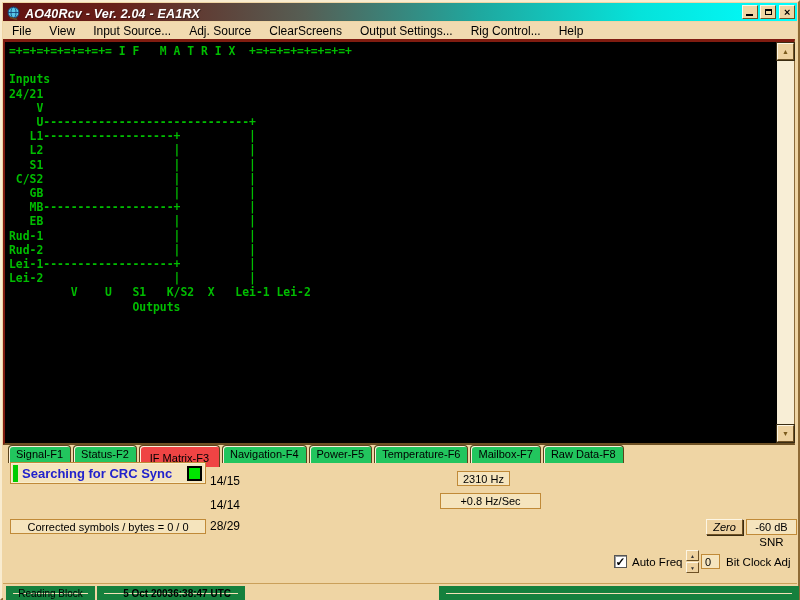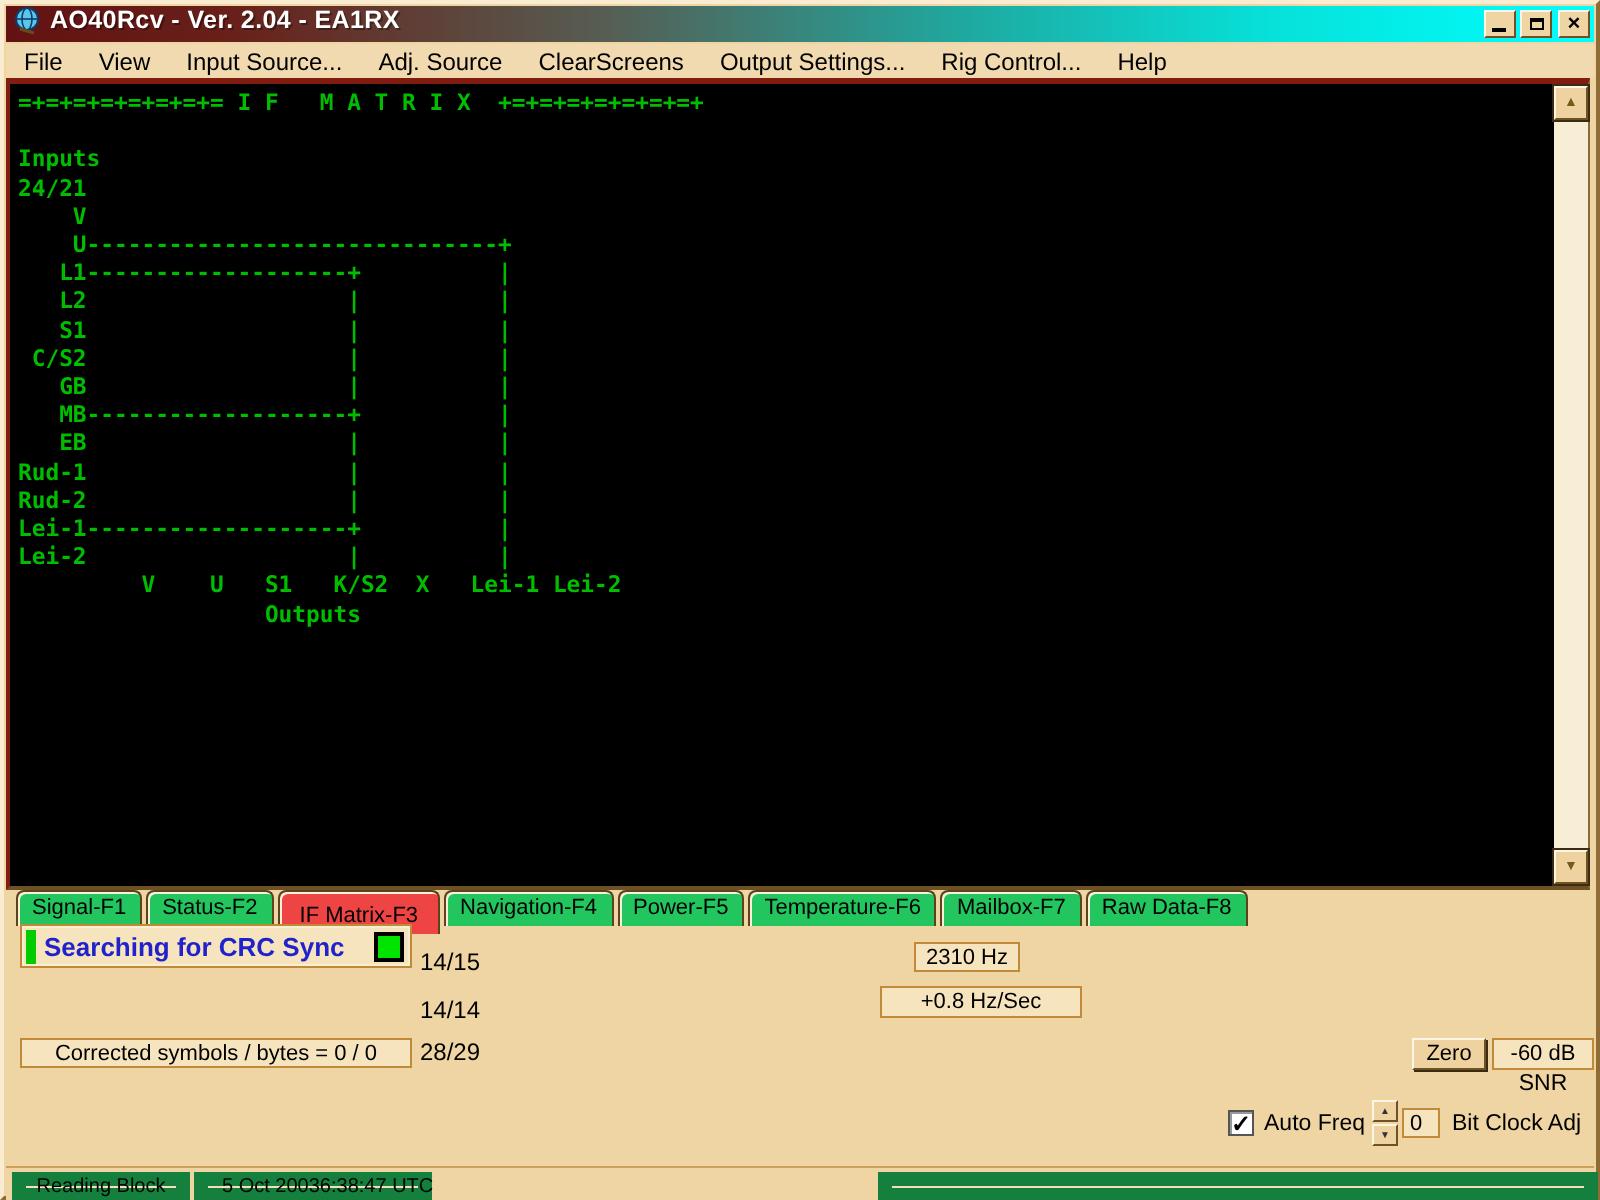--- a/index.html
+++ b/index.html
@@ -4,21 +4,21 @@
 <style>
   html,body{margin:0;padding:0;width:800px;height:600px;overflow:hidden;
     font-family:"Liberation Sans",sans-serif;-webkit-font-smoothing:none;}
   .win{position:absolute;inset:0;background:#efd5a4;
     border-left:2px solid #f9ecd0;border-top:2px solid #f9ecd0;
     border-right:2px solid #8f6b36;border-bottom:2px solid #8f6b36;box-sizing:border-box;}
 
   
   .titlebar{position:absolute;left:1px;top:1px;right:1px;height:18px;
     background:linear-gradient(90deg,#621212 0%,#682019 14%,#565e54 38%,#1fa89f 60%,#06e2da 80%,#00ffff 100%);
-    display:flex;align-items:flex-start;}
+    display:flex;align-items:flex-end;font-style:italic;}
   .title-icon{width:15px;height:15px;margin:0 4px 0 3px;flex:0 0 auto;}
   .title-text{color:#ffffff;font-weight:bold;font-size:12.5px;letter-spacing:.2px;
     text-shadow:1px 1px 0 rgba(0,0,0,.35);white-space:nowrap;}
   .winbtns{position:absolute;right:2px;top:2px;display:flex;}
   .wbtn{width:16px;height:14px;background:#efd5a4;margin-left:2px;position:relative;
     border-top:1px solid #fdf6e4;border-left:1px solid #fdf6e4;
     border-right:1px solid #6e5124;border-bottom:1px solid #6e5124;
     display:flex;align-items:center;justify-content:center;
     font-size:10px;line-height:10px;color:#000;box-sizing:border-box;}
   .wbtn .min-glyph{position:absolute;left:3px;bottom:2px;width:7px;height:2px;background:#000;}
@@ -59,21 +59,21 @@
     box-shadow:inset 0 0 0 1px #f9eecd;}
   .cbar{width:5px;height:17px;margin:0 4px 0 2px;flex:0 0 auto;}
   .decode-label{font-size:13px;font-weight:bold;color:#2222cc;white-space:nowrap;flex:1 1 auto;}
   .led{width:15px;height:15px;border:2px solid #000;box-sizing:border-box;margin-right:3px;flex:0 0 auto;}
   .count{position:absolute;font-size:12px;color:#000;}
 
   .button3d{position:absolute;background:#eed2a0;
     border-top:1px solid #fdf6e4;border-left:1px solid #fdf6e4;
     border-right:1px solid #6e5124;border-bottom:1px solid #6e5124;
     box-shadow:1px 1px 0 #3a2c12;box-sizing:border-box;
-    display:flex;align-items:center;justify-content:center;font-size:11px;color:#000;cursor:default;}
+    display:flex;align-items:center;justify-content:center;font-size:11px;color:#000;cursor:default;font-style:italic;}
 
   .stop-btn{left:10px;top:531px;width:55px;height:42px;background:#eed2a0;
     box-shadow:2px 2px 0 #7c5c28;flex-direction:column;align-items:stretch;justify-content:flex-start;}
   .stop-focus{position:absolute;inset:3px;border:1px dotted #555;}
   .stop-line1{text-align:center;font-family:"DejaVu Sans Mono",monospace;font-size:11px;margin-top:6px;}
   .stop-row{display:flex;align-items:center;margin:3px 0 0 9px;}
   .stop-f12{font-family:"DejaVu Sans Mono",monospace;font-size:11px;}
   .stop-red{width:15px;height:24px;background:#ee1c1c;margin-left:2px;margin-top:-4px;}
 
   .label{position:absolute;font-size:11.5px;color:#000;white-space:nowrap;}
@@ -206,20 +206,20 @@
   </div>
   <div class="obox" style="left:699px;top:552px;width:19px;height:15px;justify-content:flex-start;padding-left:3px;">
     <span>0</span>
   </div>
   <div class="label" style="left:724px;top:554px;">Bit Clock Adj</div>
 
   <div class="statusbar">
     <div class="sp" style="left:3px;width:89px;justify-content:center;">
       <span>Reading Block</span>
     </div>
-    <div class="sp" style="left:94px;width:119px;justify-content:flex-start;padding:0 7px;">
+    <div class="sp" style="left:94px;width:148px;justify-content:flex-end;padding:0 7px;font-weight:bold;">
       <span>5 Oct 2003</span>
       <span>6:38:47 UTC</span>
     </div>
     <div class="sp" style="left:436px;width:360px;"></div>
   </div>
 
 </div>
 
 </body></html>

